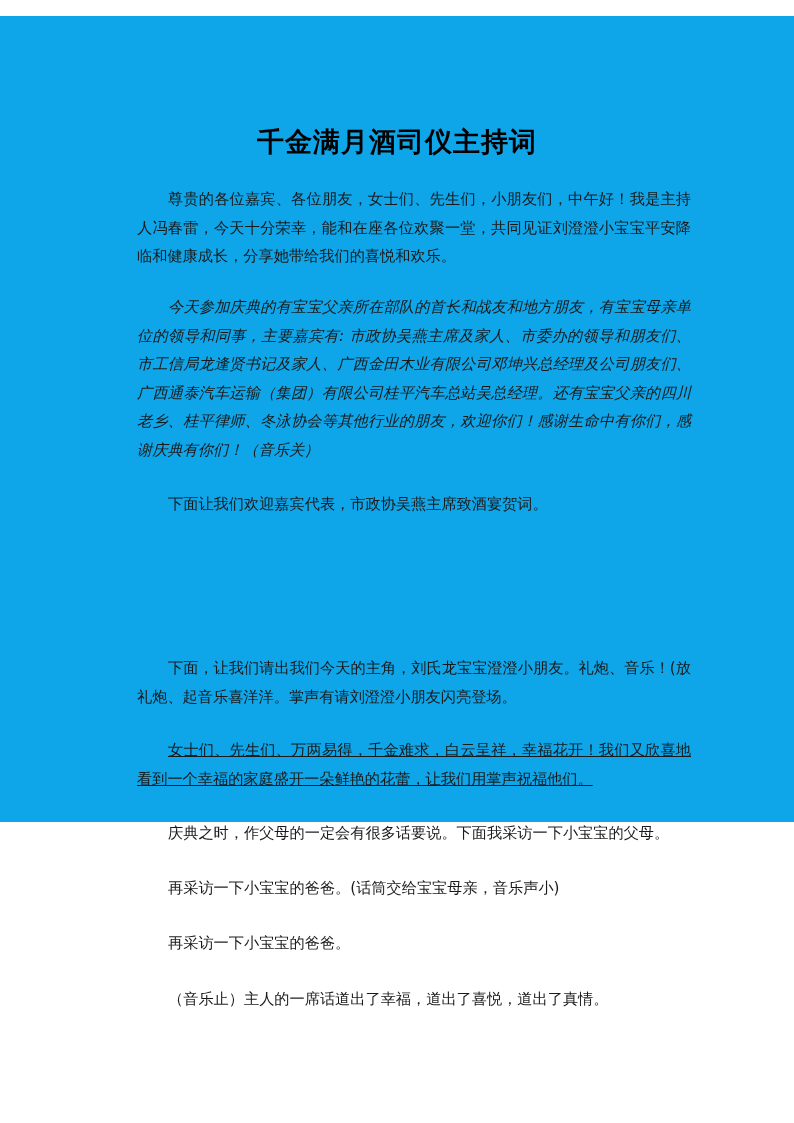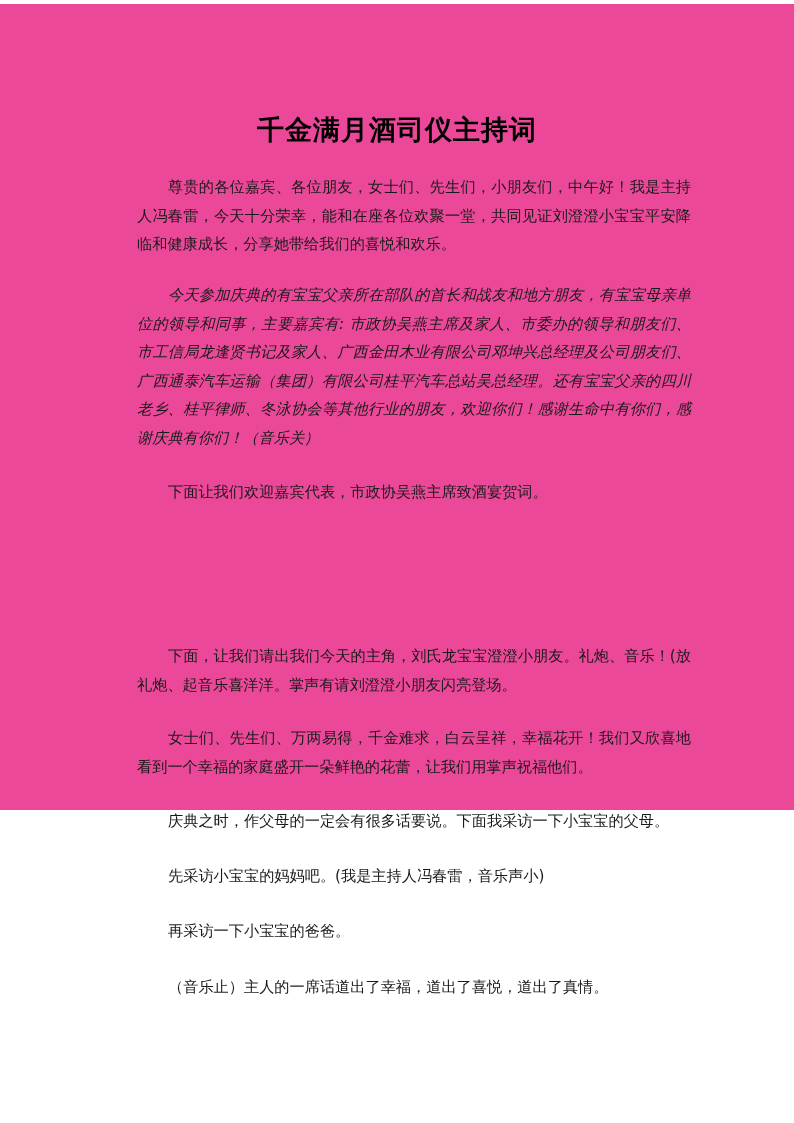--- a/index.html
+++ b/index.html
@@ -1,21 +1,21 @@
 <!DOCTYPE html>
 <html><head>
   <meta charset="utf-8">
   <style>
     html, body { margin: 0; padding: 0; background: #ffffff; }
     body {
       width: 794px; height: 1123px; position: relative; overflow: hidden;
       font-family: "DejaVu Sans", "Liberation Sans", sans-serif;
       color: #1a1a1a;
     }
-    .page { position: absolute; left: 0; top: 4px; width: 794px; height: 806px; background: #ec4899; }
+    .page { position: absolute; left: 0; top: 16px; width: 794px; height: 806px; background: #0ea5e9; }
     .title {
       position: absolute; left: 0; width: 794px; top: 110px;
       text-align: center; font-size: 27px; font-weight: bold; line-height: 32px;
       color: #000; letter-spacing: 1px;
     }
     .para {
       position: absolute; left: 121px; width: 554px;
       font-size: 15.2px; line-height: 28.6px; margin: 16px;
       text-align: justify; text-indent: 31px; color: #1a1a1a;
       word-break: break-all;
@@ -25,18 +25,18 @@
 </head>
 <body>
 
 <div class="page">
   <div class="title">千金满月酒司仪主持词</div>
 
   <p class="para" style="top:153px;">尊贵的各位嘉宾、各位朋友，女士们、先生们，小朋友们，中午好！我是主持人冯春雷，今天十分荣幸，能和在座各位欢聚一堂，共同见证刘澄澄小宝宝平安降临和健康成长，分享她带给我们的喜悦和欢乐。</p>
   <p class="para" style="top:261px;font-style:italic;">今天参加庆典的有宝宝父亲所在部队的首长和战友和地方朋友，有宝宝母亲单位的领导和同事，主要嘉宾有: 市政协吴燕主席及家人、市委办的领导和朋友们、市工信局龙逢贤书记及家人、广西金田木业有限公司邓坤兴总经理及公司朋友们、广西通泰汽车运输（集团）有限公司桂平汽车总站吴总经理。还有宝宝父亲的四川老乡、桂平律师、冬泳协会等其他行业的朋友，欢迎你们！感谢生命中有你们，感谢庆典有你们！（音乐关）</p>
   <p class="para" style="top:458px;font-family:Liberation Serif, serif;">下面让我们欢迎嘉宾代表，市政协吴燕主席致酒宴贺词。</p>
   <p class="para" style="top:622px;">下面，让我们请出我们今天的主角，刘氏龙宝宝澄澄小朋友。礼炮、音乐！(放礼炮、起音乐喜洋洋。掌声有请刘澄澄小朋友闪亮登场。</p>
-  <p class="para" style="top:704px;">女士们、先生们、万两易得，千金难求，白云呈祥，幸福花开！我们又欣喜地看到一个幸福的家庭盛开一朵鲜艳的花蕾，让我们用掌声祝福他们。</p>
+  <p class="para" style="top:704px;text-decoration:underline;">女士们、先生们、万两易得，千金难求，白云呈祥，幸福花开！我们又欣喜地看到一个幸福的家庭盛开一朵鲜艳的花蕾，让我们用掌声祝福他们。</p>
   <p class="para noindent-wide" style="top:787px;">庆典之时，作父母的一定会有很多话要说。下面我采访一下小宝宝的父母。</p>
-  <p class="para" style="top:842px;">先采访小宝宝的妈妈吧。(我是主持人冯春雷，音乐声小)</p>
+  <p class="para" style="top:842px;">再采访一下小宝宝的爸爸。(话筒交给宝宝母亲，音乐声小)</p>
   <p class="para" style="top:897px;">再采访一下小宝宝的爸爸。</p>
   <p class="para" style="top:953px;">（音乐止）主人的一席话道出了幸福，道出了喜悦，道出了真情。</p>
 </div>
 
 </body></html>

